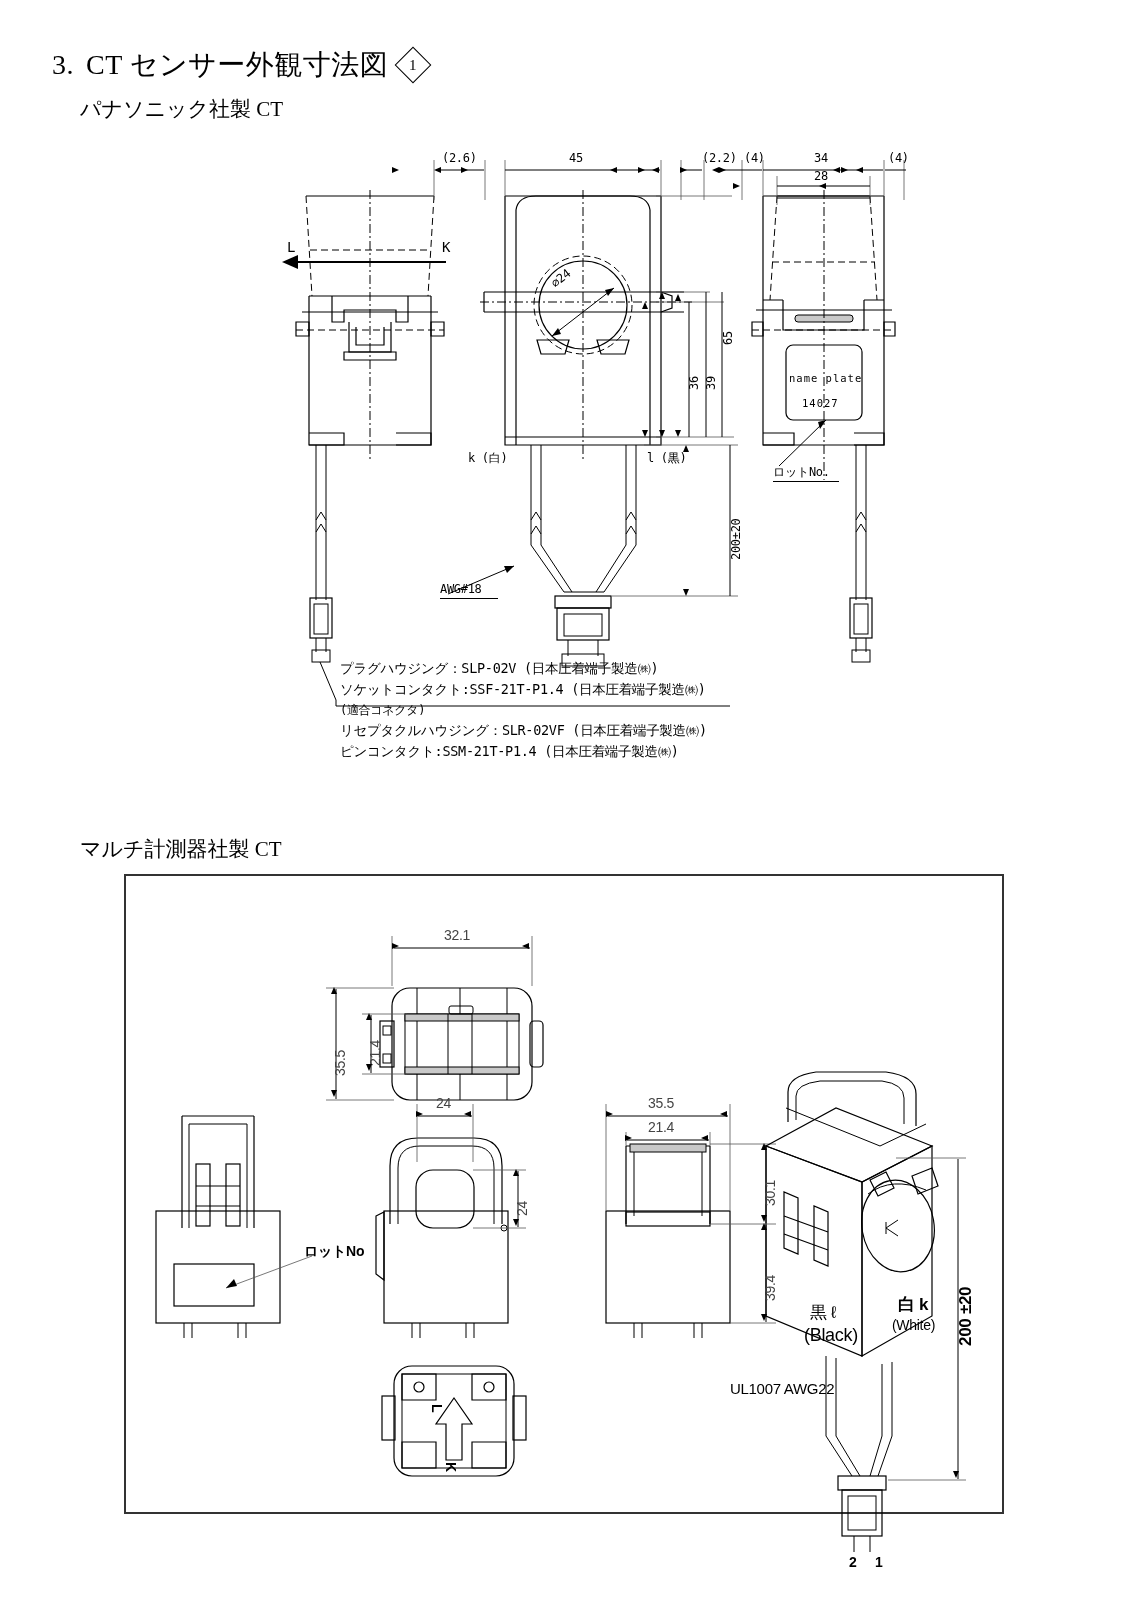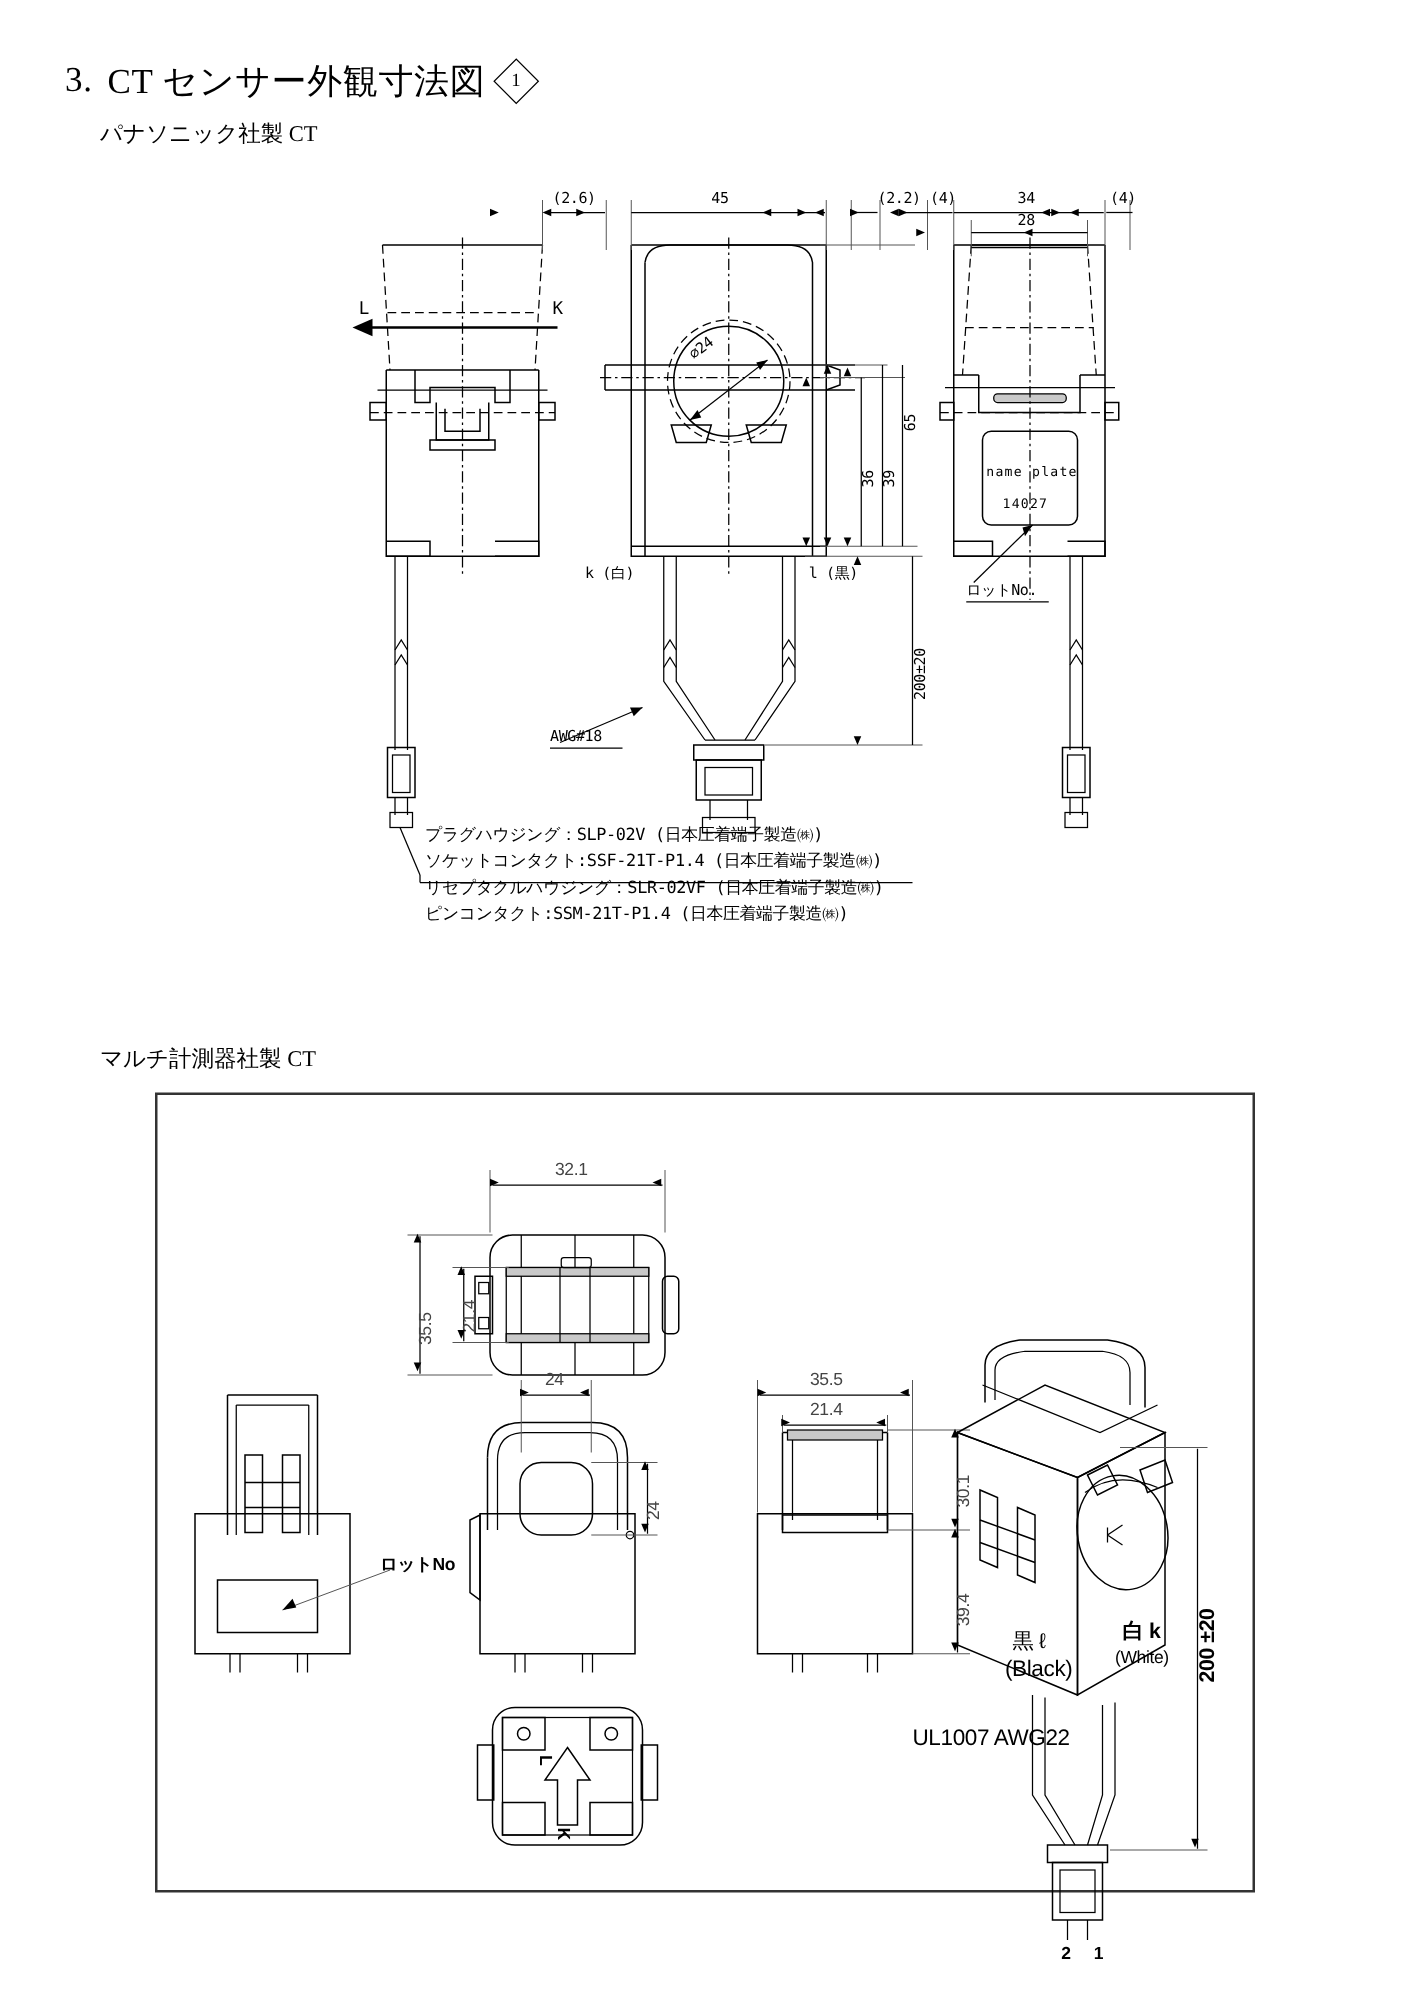--- a/index.html
+++ b/index.html
@@ -38,21 +38,21 @@
   .rev-diamond > span {
     position: absolute;
     left: 0; top: 0; width: 100%; height: 100%;
     display: flex; align-items: center; justify-content: center;
     transform: rotate(-45deg);
     font-size: 15px;
     font-family: "Liberation Serif", serif;
   }
   .sub-heading {
     position: absolute;
-    font-size: 18px;
+    font-size: 21px;
     white-space: nowrap;
   }
   #subheading-panasonic { left: 80px; top: 95px; }
   #subheading-multi     { left: 80px; top: 835px; }
 
   
   .dwg { position: absolute; }
   .ln  { position: absolute; background: #000; }
   .h1  { height: 1px; }
   .h2  { height: 2px; }
@@ -330,20 +330,21 @@
   <div class="ln h1" style="left:396px;top:598px;width:58px;"></div>
 
   <div class="tl tl-sm" style="left:745px;top:373px;letter-spacing:1px;">name plate</div>
   <div class="tl tl-sm" style="left:758px;top:398px;letter-spacing:1px;">14027</div>
   <div class="tl" style="left:729px;top:466px;">ロットNo.</div>
   <div class="ln h1" style="left:729px;top:481px;width:66px;"></div>
 
   <div id="panasonic-notes" style="position:absolute;left:296px;top:658px;width:420px;">
     <div class="tl" style="position:relative;left:0;top:0;font-size:13.5px;line-height:21px;">プラグハウジング：SLP-02V (日本圧着端子製造㈱)</div>
     <div class="tl" style="position:relative;left:0;top:0;font-size:13.5px;line-height:21px;">ソケットコンタクト:SSF-21T-P1.4 (日本圧着端子製造㈱)</div>
+    <div class="tl" style="position:relative;left:0;top:0;font-size:12px;line-height:20px;">(適合コネクタ)</div>
     <div class="tl" style="position:relative;left:0;top:0;font-size:13.5px;line-height:21px;">リセプタクルハウジング：SLR-02VF (日本圧着端子製造㈱)</div>
     <div class="tl" style="position:relative;left:0;top:0;font-size:13.5px;line-height:21px;">ピンコンタクト:SSM-21T-P1.4 (日本圧着端子製造㈱)</div>
   </div>
 </div>
 
 <div id="multi-frame">
 
   <svg class="svg-layer" width="880" height="640">
 
     <rect class="s" x="266" y="112" width="140" height="112" rx="18"></rect>
@@ -507,21 +508,21 @@
 
   <div class="tl tl-sans tl-vert" style="left:831px;top:470px;font-size:17px;font-weight:bold;">200 ±20</div>
 
   <div class="tl tl-sans" style="left:178px;top:368px;font-size:14px;font-weight:bold;">ロットNo</div>
 
   <div class="tl tl-sans" style="left:684px;top:428px;font-size:17px;font-weight:normal;">黒 ℓ</div>
   <div class="tl tl-sans" style="left:678px;top:450px;font-size:18px;">(Black)</div>
   <div class="tl tl-sans" style="left:772px;top:420px;font-size:17px;font-weight:bold;">白 k</div>
   <div class="tl tl-sans" style="left:766px;top:442px;font-size:14px;">(White)</div>
 
-  <div class="tl tl-sans" style="left:604px;top:505px;font-size:18px;">UL1007 AWG22</div>
+  <div class="tl tl-sans" style="left:604px;top:505px;font-size:15px;">UL1007 AWG22</div>
 
   <div class="tl tl-sans" style="left:723px;top:679px;font-size:14px;font-weight:bold;">2</div>
   <div class="tl tl-sans" style="left:749px;top:679px;font-size:14px;font-weight:bold;">1</div>
 
   <div class="tl tl-sans" style="left:318px;top:528px;font-size:14px;font-weight:bold;transform:rotate(90deg);transform-origin:left top;">L</div>
   <div class="tl tl-sans" style="left:332px;top:586px;font-size:14px;font-weight:bold;transform:rotate(90deg);transform-origin:left top;">K</div>
 </div>
 
 <div>
   <div class="arw-r" style="left:392px;top:167px;"></div>

